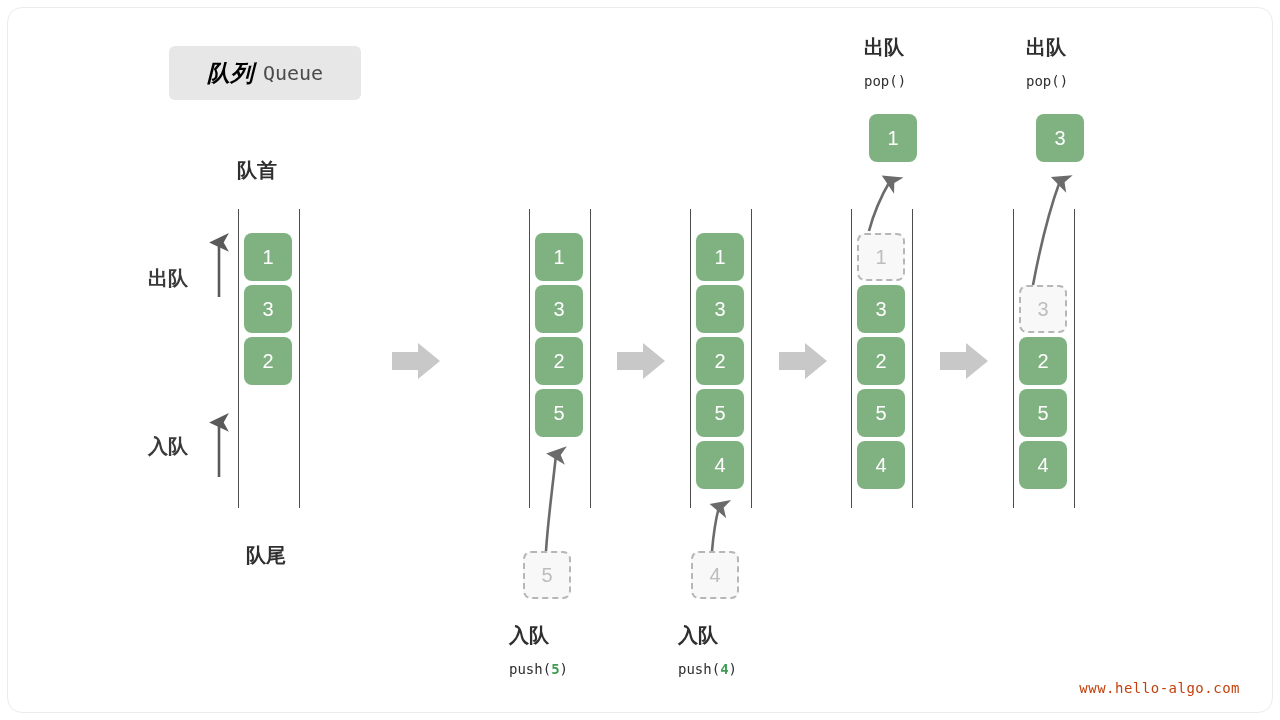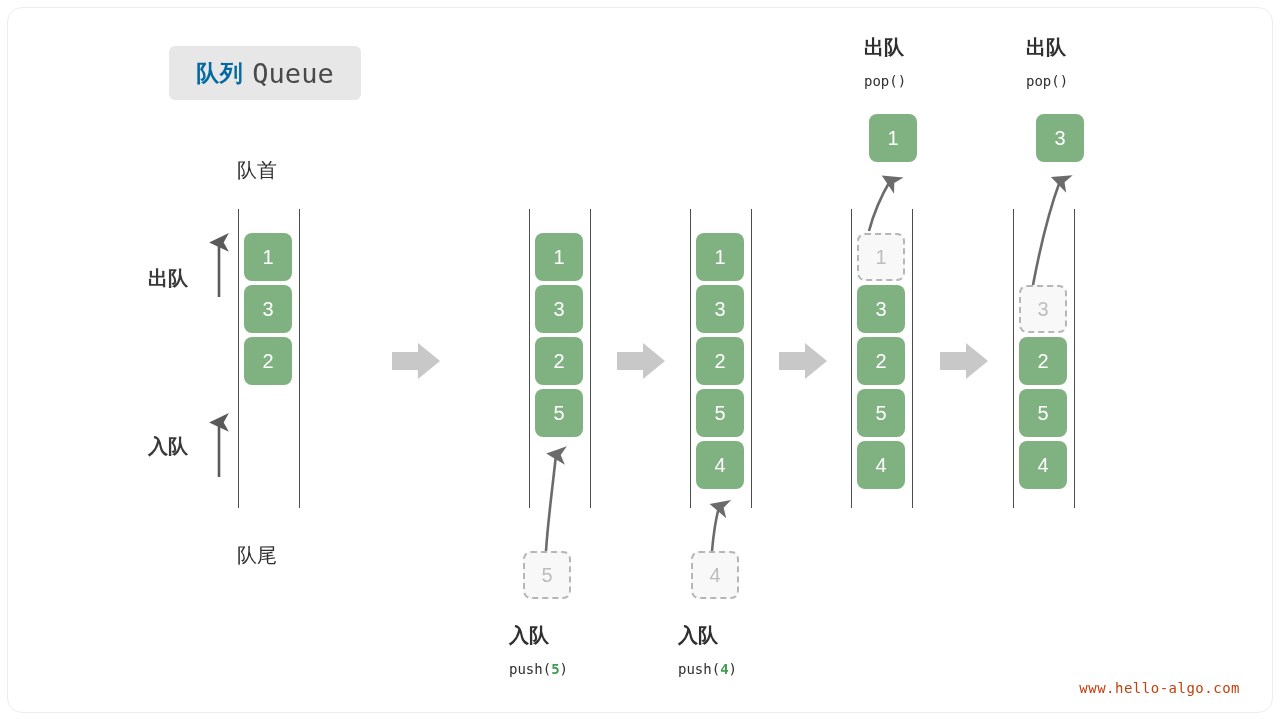--- a/index.html
+++ b/index.html
@@ -38,34 +38,35 @@
     background: #e7e7e7;
     border-radius: 6px;
     display: flex;
     align-items: center;
     justify-content: center;
     gap: 9px;
   }
   .title-cn {
     font-size: 23px;
     font-weight: bold;
-    color: #0369a1;
+    color: #000000;
     letter-spacing: 0.5px;
+    font-style: italic;
   }
   .title-en {
     font-family: "DejaVu Sans Mono", "Liberation Mono", monospace;
-    font-size: 27px;
+    font-size: 20px;
     color: #4a4a4a;
   }
 
   
   .hdr-label {
     position: absolute;
     font-size: 20px;
-    font-weight: normal;
+    font-weight: bold;
     color: #2f2f2f;
     white-space: nowrap;
   }
   .side-label {
     position: absolute;
     font-size: 20px;
     font-weight: bold;
     color: #3a3a3a;
     white-space: nowrap;
   }
@@ -143,21 +144,21 @@
 
 <div id="stage">
   <div class="card-frame"></div>
 
   <div class="title-badge">
     <span class="title-cn">队列</span>
     <span class="title-en">Queue</span>
   </div>
 
   <div class="hdr-label" style="left:237px; top:157px;">队首</div>
-  <div class="hdr-label" style="left:237px; top:542px;">队尾</div>
+  <div class="hdr-label" style="left:246px; top:542px;">队尾</div>
   <div class="side-label" style="left:148px; top:265px;">出队</div>
   <div class="side-label" style="left:148px; top:433px;">入队</div>
 
   <div class="op-label" style="left:864px; top:30px;">
     <span class="op-cn">出队</span>
     <span class="op-code">pop()</span>
   </div>
   <div class="op-label" style="left:1026px; top:30px;">
     <span class="op-cn">出队</span>
     <span class="op-code">pop()</span>

